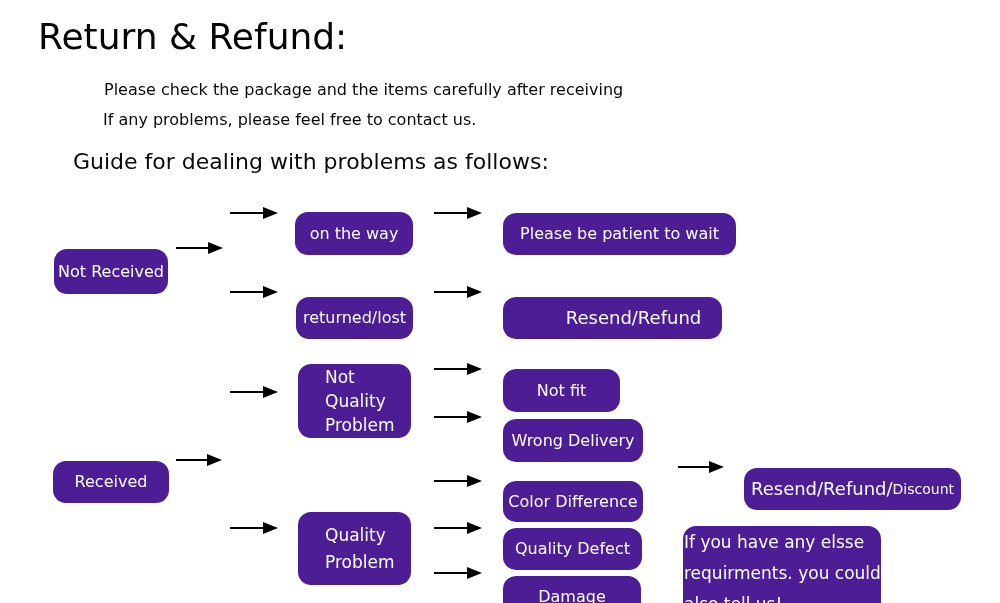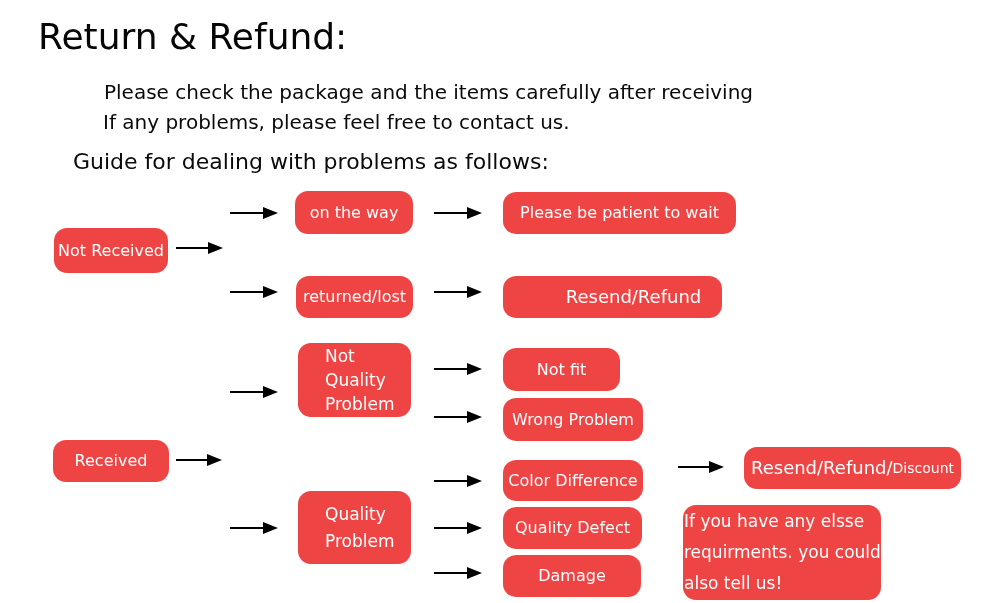--- a/index.html
+++ b/index.html
@@ -15,42 +15,43 @@
   }
   .title {
     position: absolute;
     left: 38px; top: 16px;
     font-size: 36px;
     font-weight: 400;
     color: #050505;
   }
   .intro {
     position: absolute;
-    font-size: 20px;
+    font-size: 16px;
     color: #0a0a0a;
   }
   .intro.l1 { left: 104px; top: 80px; }
   .intro.l2 { left: 103px; top: 110px; }
   .guide {
     position: absolute;
     left: 73px; top: 149px;
     font-size: 22px;
     color: #0a0a0a;
   }
   .node {
     position: absolute;
-    background: #ef4444;
+    background: #4c1d95;
     color: #ffffff;
     border-radius: 13px;
     display: flex;
     align-items: center;
     justify-content: center;
     font-size: 16px;
     white-space: nowrap;
     line-height: 1.2;
+    margin-top: 21px;
   }
   .node.ml {
     justify-content: flex-start;
     white-space: pre-line;
     text-align: left;
   }
   .node .small { font-size: 14px; }
   .arrow {
     position: absolute;
     height: 2px;
@@ -87,21 +88,21 @@
   <div class="node" style="left:296px;top:276px;width:117px;height:42px;">returned/lost</div>
 
   <div class="node" style="left:503px;top:276px;width:219px;height:42px;font-size:18px;padding-left:42px;">Resend/Refund</div>
 
   <div class="node ml" style="left:298px;top:343px;width:113px;height:74px;padding-left:27px;line-height:24px;font-size:17px;">Not
 Quality
 Problem</div>
 
   <div class="node" style="left:503px;top:348px;width:117px;height:43px;text-align:right;">Not fit</div>
 
-  <div class="node" style="left:503px;top:398px;width:140px;height:43px;">Wrong Problem</div>
+  <div class="node" style="left:503px;top:398px;width:140px;height:43px;">Wrong Delivery</div>
 
   <div class="node" style="left:53px;top:440px;width:116px;height:42px;">Received</div>
 
   <div class="node ml" style="left:298px;top:491px;width:113px;height:73px;padding-left:27px;line-height:27px;font-size:17px;">Quality
 Problem</div>
 
   <div class="node" style="left:503px;top:460px;width:140px;height:41px;">Color Difference</div>
 
   <div class="node" style="left:503px;top:507px;width:139px;height:42px;">Quality Defect</div>
 

